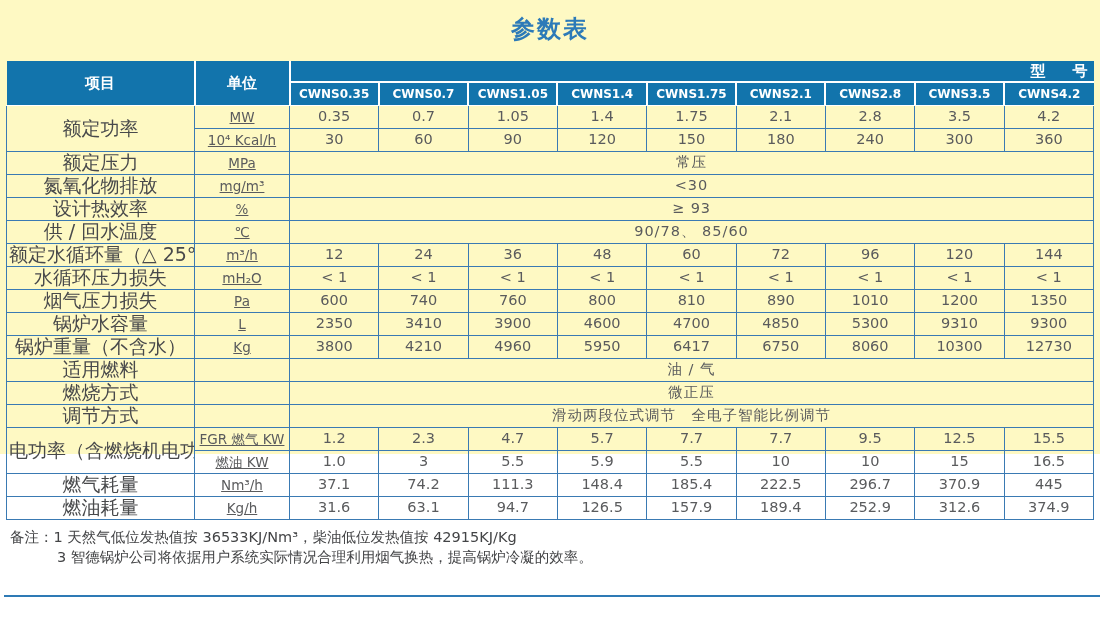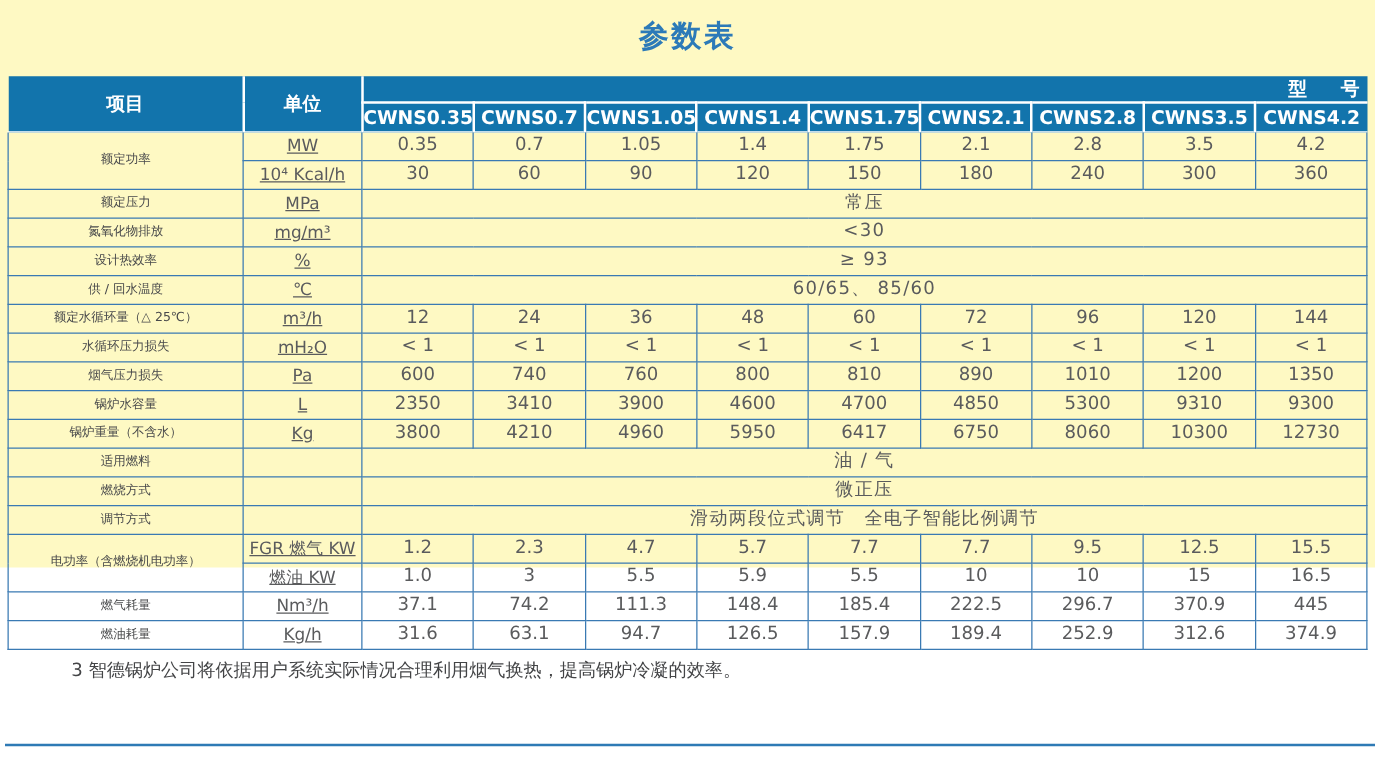--- a/index.html
+++ b/index.html
@@ -36,38 +36,38 @@
     font-weight:bold;
     font-size:15px;
     border:2px solid #ffffff;
     padding:0;
     text-align:center;
   }
   table.spec thead tr:first-child th{border-top:none;}
   table.spec th.h-item{border-left:none;height:44px;}
   table.spec th.h-model{border-right:none;height:20px;letter-spacing:6px;text-align:right;}
   table.spec tr.model-row th:last-child{border-right:none;}
-  table.spec tr.model-row th{height:22px;font-size:15px;}
+  table.spec tr.model-row th{height:22px;font-size:12px;}
   table.spec th{border-bottom-width:1px;}
 
   table.spec td{
     border:1px solid #3a7ab3;
     height:22px;
     padding:0 2px;
     text-align:center;
     vertical-align:middle;
     font-size:14.5px;
     color:#5a5b5d;
     line-height:1.05;
     overflow:hidden;
     white-space:nowrap;
   }
   table.spec td.item{
     color:#48494b;
-    font-size:10px;
+    font-size:19px;
     border-left:1px solid #3a7ab3;
   }
   table.spec td.unit{font-size:13.5px;text-decoration:underline;}
   table.spec td.merged{letter-spacing:1px;}
 
   .notes{
     margin:8px 0 0 10px;
     font-size:14.5px;
     color:#434446;
     line-height:19.5px;
@@ -159,21 +159,21 @@
           <td class="merged" colspan="9">&lt;30</td>
         </tr>
         <tr>
           <td class="item">设计热效率</td>
           <td class="unit">%</td>
           <td class="merged" colspan="9">≥ 93</td>
         </tr>
         <tr>
           <td class="item">供 / 回水温度</td>
           <td class="unit">℃</td>
-          <td class="merged" colspan="9">60/65、 85/60</td>
+          <td class="merged" colspan="9">90/78、 85/60</td>
         </tr>
         <tr>
           <td class="item">额定水循环量（△ 25℃）</td>
           <td class="unit">m³/h</td>
           <td>12</td>
           <td>24</td>
           <td>36</td>
           <td>48</td>
           <td>60</td>
           <td>72</td>
@@ -296,18 +296,19 @@
           <td>157.9</td>
           <td>189.4</td>
           <td>252.9</td>
           <td>312.6</td>
           <td>374.9</td>
         </tr>
       </tbody>
   </table>
 
   <div class="notes">
+    <div class="note-line"><span class="note-label">备注：</span><span>1  天然气低位发热值按 36533KJ/Nm³，柴油低位发热值按 42915KJ/Kg</span></div>
     <div class="note-line indent"><span>3  智德锅炉公司将依据用户系统实际情况合理利用烟气换热，提高锅炉冷凝的效率。</span></div>
   </div>
 
   <div class="bottom-rule"></div>
 
 </div>
 
 </body></html>

